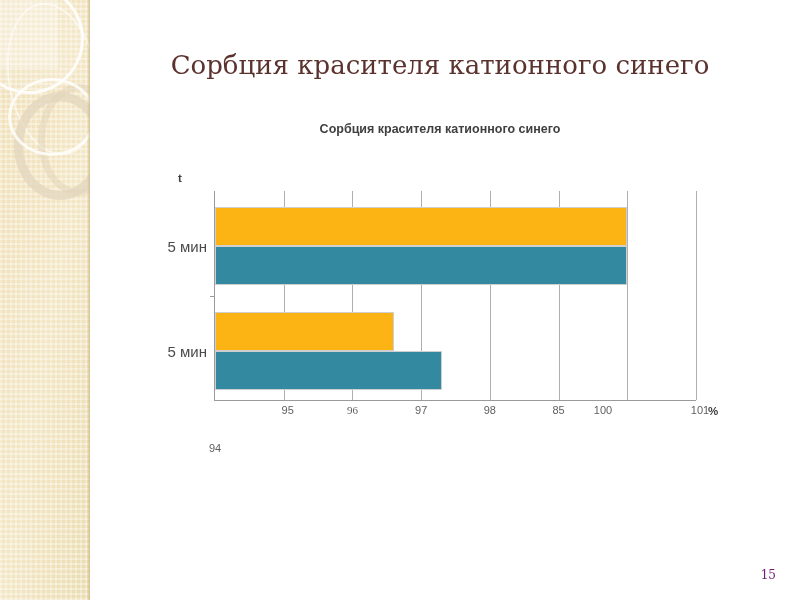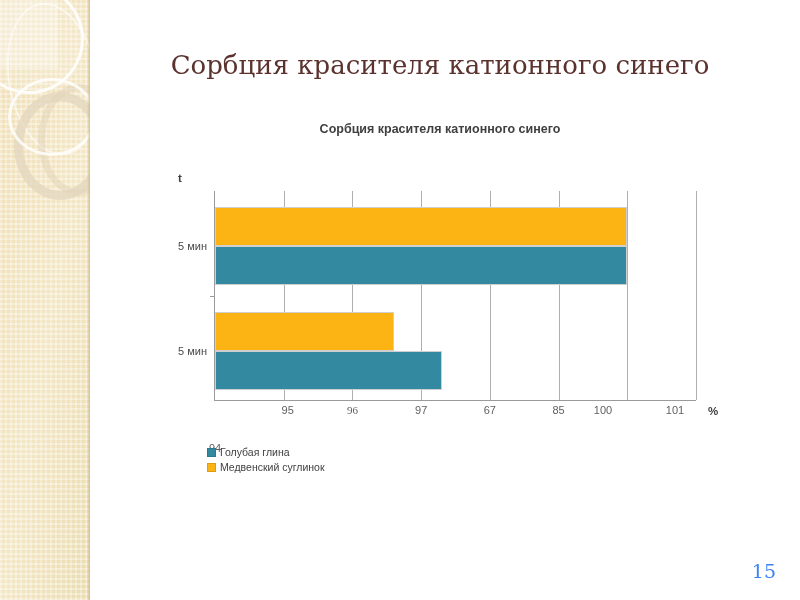--- a/index.html
+++ b/index.html
@@ -160,21 +160,21 @@
     top: 213px;
     font-size: 11px;
     color: #5f5f5f;
     transform: translateX(-50%);
     white-space: nowrap;
   }
   .axis-y-label {
     position: absolute;
     right: 100%;
     margin-right: 8px;
-    font-size: 11px;
+    font-size: 15px;
     color: #4a4a4a;
     white-space: nowrap;
     transform: translateY(-50%);
   }
   .y-tickmark {
     position: absolute;
     left: -5px;
     width: 5px;
     height: 1px;
     background: #9a9a9a;
@@ -220,22 +220,22 @@
     font-size: 10.5px;
     color: #3f3f3f;
   }
 
   
   #page-number {
     position: absolute;
     right: 24px;
     bottom: 18px;
     font-family: "DejaVu Serif", serif;
-    font-size: 19px;
-    color: #3b82f6;
+    font-size: 12px;
+    color: #701a75;
   }
 </style>
 </head>
 <body>
 
 <div id="sidebar">
   <div id="sidebar-top-panel"></div>
   <div id="deco-leaf"></div>
   <div id="deco-leaf2"></div>
   <div id="deco-ring-shade"></div>
@@ -256,42 +256,31 @@
   <div id="plot-area">
 
   <div class="axis-x-tick" style="left: 0px; margin-top: 38px;">94</div>
       <div class="gridline" style="left: 68.7143px;"></div>
       <div class="axis-x-tick" style="left: 68.7143px; padding-left: 8px;">95</div>
       <div class="gridline" style="left: 137.429px;"></div>
       <div class="axis-x-tick" style="left: 137.429px; font-family: Liberation Serif, serif;">96</div>
       <div class="gridline" style="left: 206.143px;"></div>
       <div class="axis-x-tick" style="left: 206.143px; text-align: center;">97</div>
       <div class="gridline" style="left: 274.857px;"></div>
-      <div class="axis-x-tick" style="left: 274.857px;">67</div>
+      <div class="axis-x-tick" style="left: 274.857px;">98</div>
       <div class="gridline" style="left: 343.571px;"></div>
       <div class="axis-x-tick" style="left: 343.571px;">85</div>
       <div class="gridline" style="left: 412.286px;"></div>
       <div class="axis-x-tick" style="left: 388px;">100</div>
       <div class="gridline" style="left: 481px;"></div>
-      <div class="axis-x-tick" style="left: 460px;">101</div>
+      <div class="axis-x-tick" style="left: 485px;">101</div>
       <div class="bar" title="Голубая глина: 97.3%" style="top: 159.75px; width: 226.757px; background: rgb(51, 137, 160);"></div>
       <div class="bar" title="Медвенский суглинок: 96.6%" style="top: 120.75px; width: 178.657px; background: rgb(252, 180, 21);"></div>
       <div class="axis-y-label" style="top: 159.75px;">5 мин</div>
       <div class="bar" title="Голубая глина: 100%" style="top: 55.25px; width: 412.286px; background: rgb(51, 137, 160);"></div>
       <div class="bar" title="Медвенский суглинок: 100%" style="top: 16.25px; width: 412.286px; background: rgb(252, 180, 21);"></div>
       <div class="axis-y-label" style="top: 55.25px;">5 мин</div>
       <div class="y-tickmark" style="top: 104.5px;"></div>
     </div>
 
-  <div id="legend">
-
-  <div class="legend-row">
-        <span class="legend-swatch" style="background: rgb(51, 137, 160);"></span>
-        <span class="legend-label">Голубая глина</span>
-      </div>
-      <div class="legend-row">
-        <span class="legend-swatch" style="background: rgb(252, 180, 21);"></span>
-        <span class="legend-label">Медвенский суглинок</span>
-      </div>
-    </div>
 </div>
 
 <div id="page-number">15</div>
 
 </body></html>

